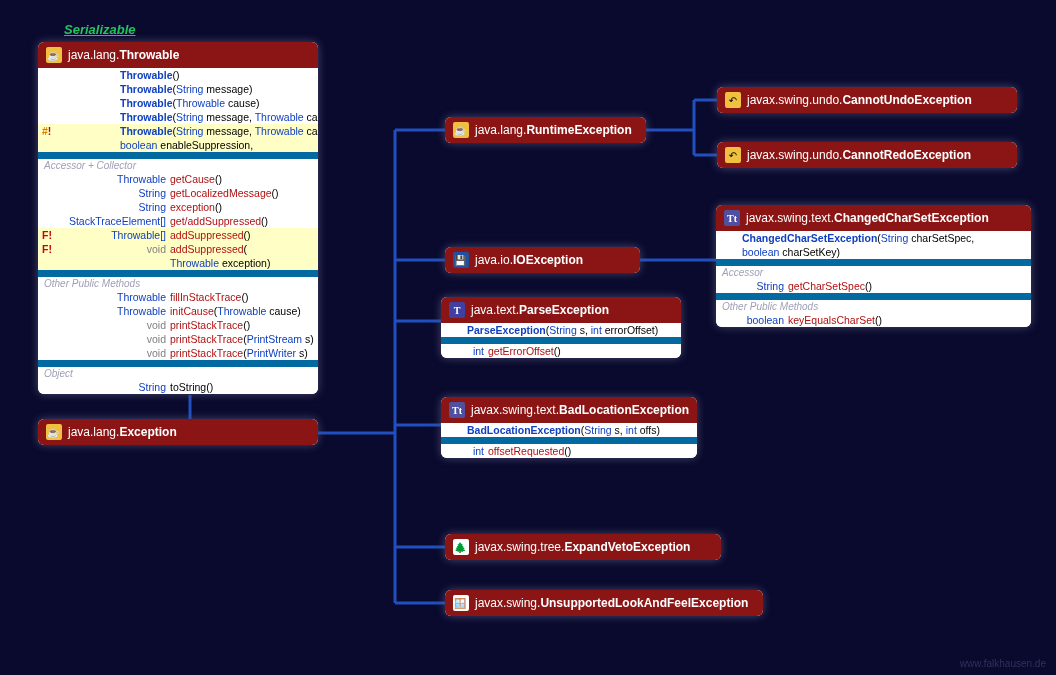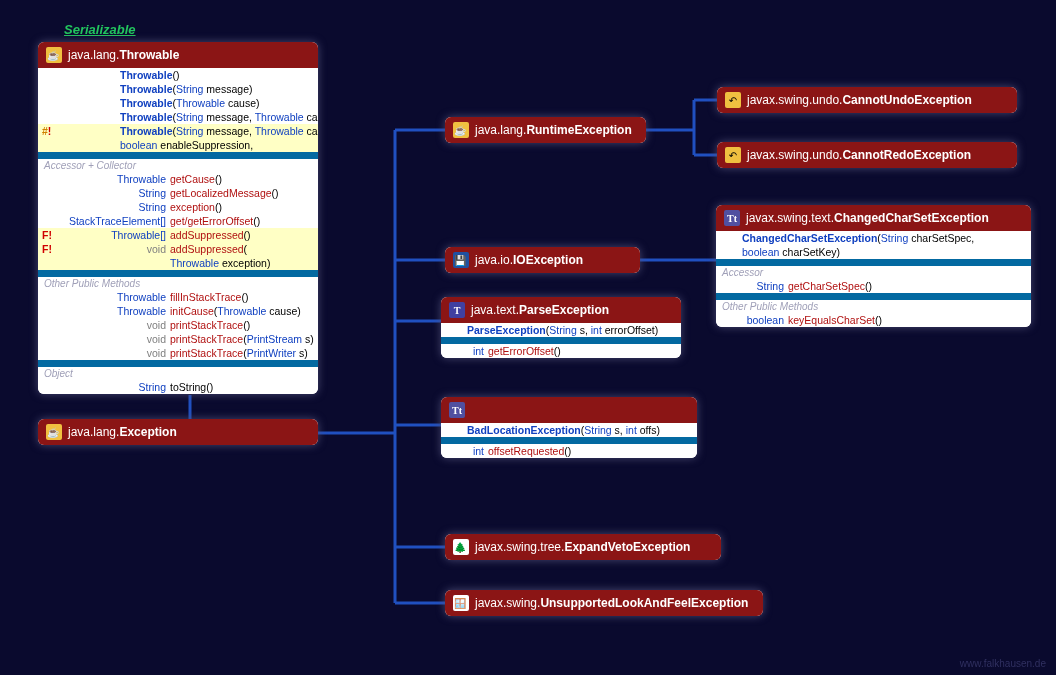--- a/index.html
+++ b/index.html
@@ -202,21 +202,21 @@
         </div>
         <div class="row">
           <span class="mod"></span>
           <span class="ret" style="width:110px">String</span>
           <span class="nm">exception</span> 
           <span class="params">()</span>
         </div>
         <div class="row">
           <span class="mod"></span>
           <span class="ret" style="width:110px">StackTraceElement[]</span>
-          <span class="nm">get/getErrorOffset</span> 
+          <span class="nm">get/addSuppressed</span> 
           <span class="params">()</span>
         </div>
         <div class="row hl">
           <span class="mod"><span class="f">F</span><span class="bang">!</span></span>
           <span class="ret" style="width:110px">Throwable[]</span>
           <span class="nm">addSuppressed</span> 
           <span class="params">()</span>
         </div>
         <div class="row hl">
           <span class="mod"><span class="f">F</span><span class="bang">!</span></span>
@@ -315,20 +315,21 @@
           <span class="nm">getErrorOffset</span> 
           <span class="params">()</span>
         </div>
       </div>
     </div>
 </div>
 
 <div class="class-box" style="left:441px; top:397px; width:256px;">
   <div class="class-header">
     <span class="icon tt">Tt</span>
+    <span><span class="pkg">javax.swing.text.</span><span class="cls">BadLocationException</span></span>
   </div>
   <div class="class-body" id="badloc-body">
       <div class="row">
         <span class="mod"></span>
         <span class="ret" style="width:0px"></span>
         <span class="nm ctor">BadLocationException</span> 
         <span class="params">(<span class="type">String</span> s, <span class="type">int</span> offs)</span>
       </div>
       <div class="section">
         <div class="row">

